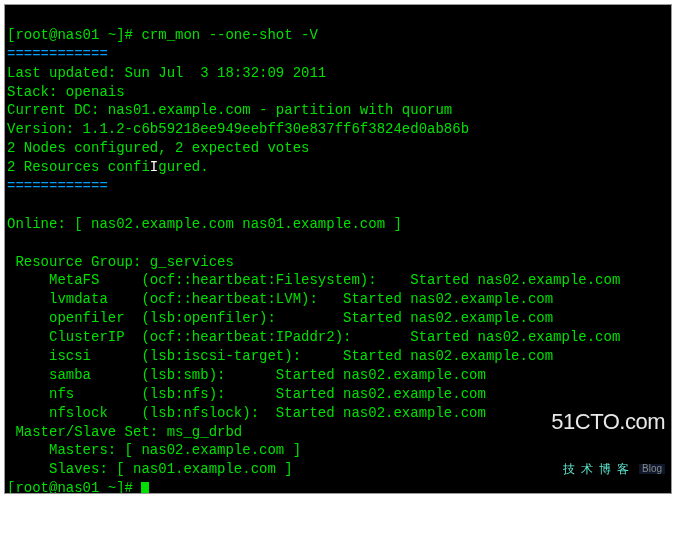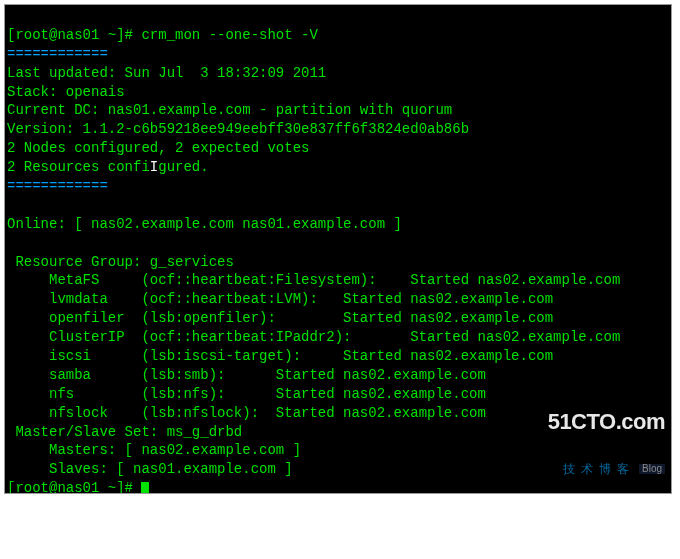--- a/index.html
+++ b/index.html
@@ -44,27 +44,27 @@
     right: 6px;
     bottom: 4px;
     font-family: Arial, sans-serif;
     color: #e8e8e8;
     text-align: right;
     line-height: 1;
     pointer-events: none;
   }
   .watermark .domain {
     font-size: 22px;
-    font-weight: bold;
+    font-weight: normal;
     letter-spacing: -0.5px;
   }
   .watermark .tag {
     font-size: 12px;
     letter-spacing: 6px;
-    color: #0369a1;
+    color: #5eead4;
     text-align: right;
   }
   .watermark .blog {
     display: inline-block;
     background: #0f172a;
     color: #888;
     font-size: 10px;
     padding: 0 3px;
     margin-left: 4px;
     border-radius: 1px;

